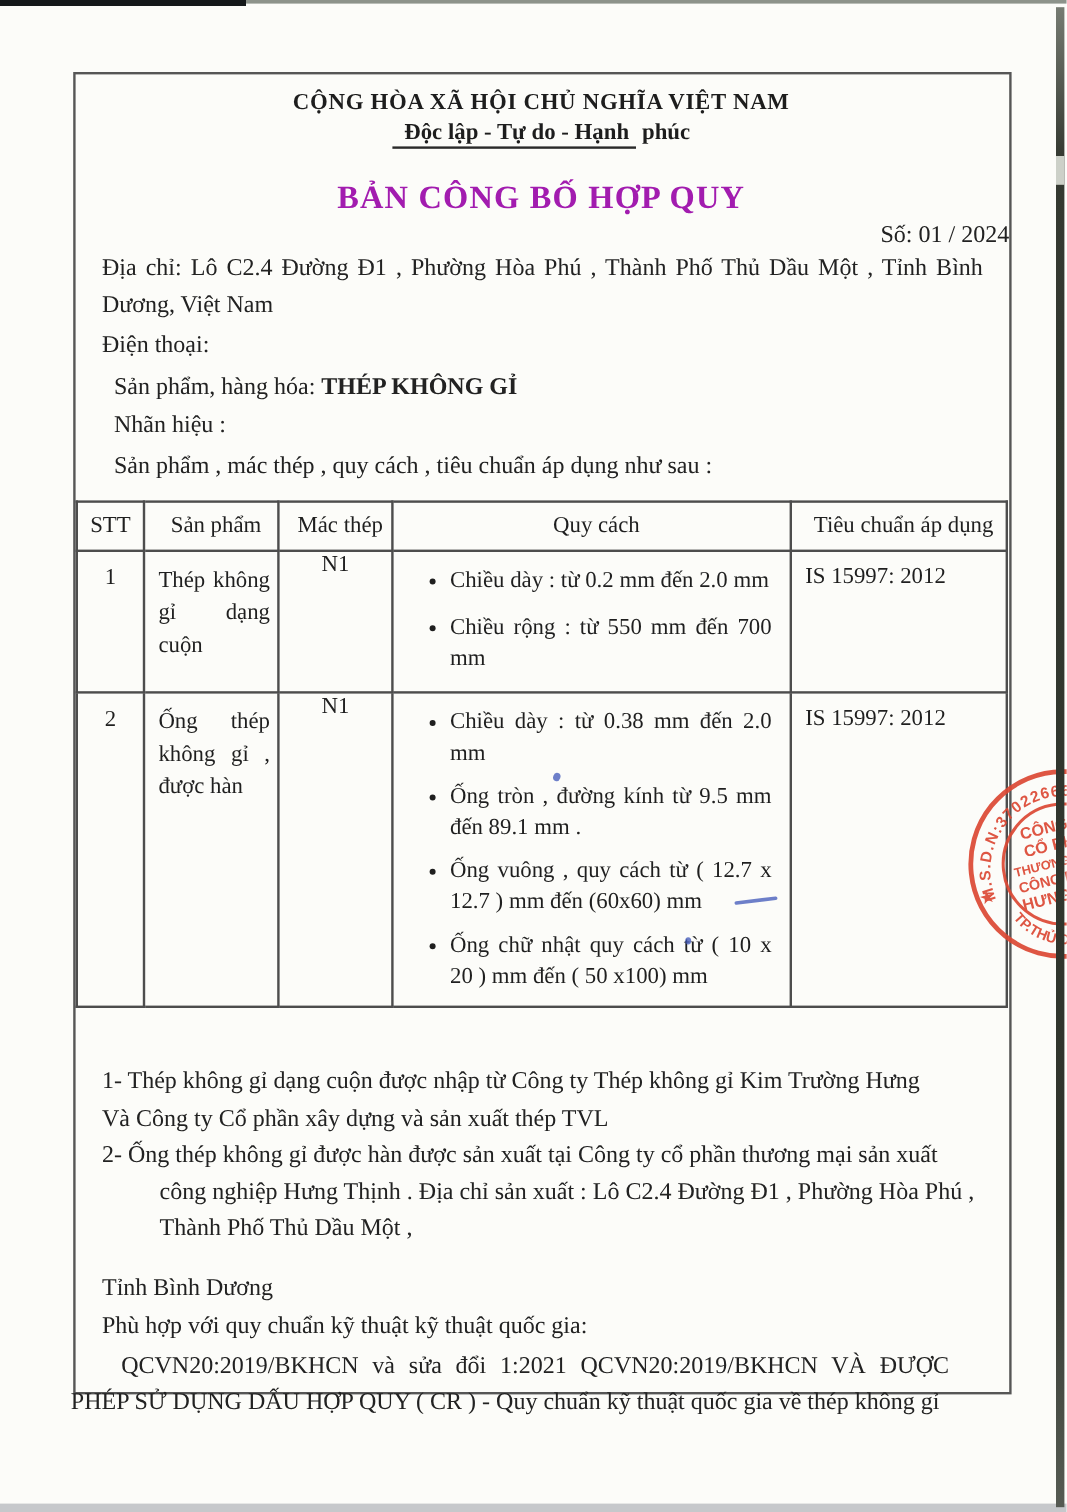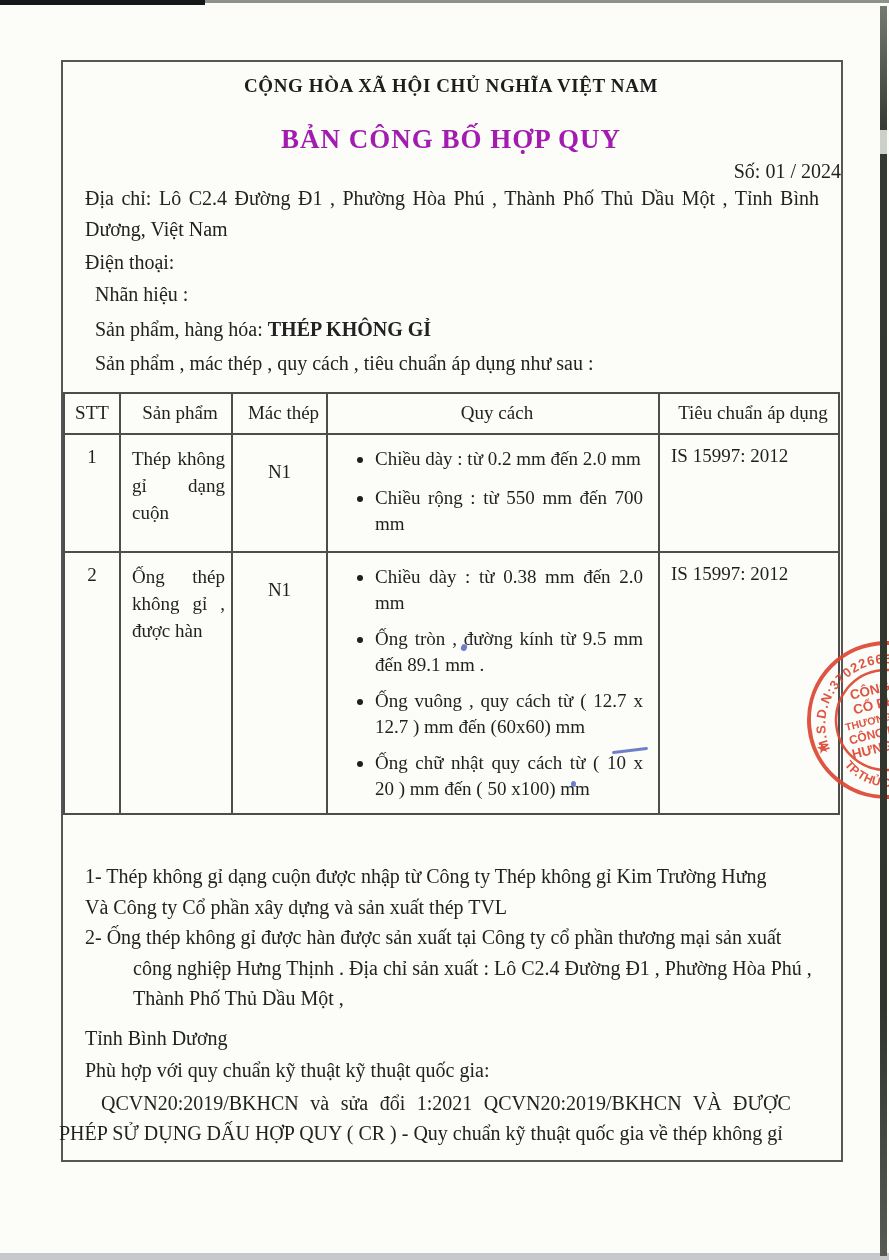--- a/index.html
+++ b/index.html
@@ -38,30 +38,30 @@
   table.spec{border-collapse:collapse;margin:13px 0 0 2px;width:775px;table-layout:fixed;
     font-size:19px;color:#1f1f1f;}
   table.spec col.c1{width:56px;} table.spec col.c2{width:112px;}
   table.spec col.c3{width:95px;} table.spec col.c4{width:332px;}
   table.spec col.c5{width:180px;}
   table.spec th, table.spec td{border:2px solid #4d4d4d;vertical-align:top;font-weight:normal;}
   table.spec th{text-align:center;padding:8px 4px 9px 12px;}
   table.spec th.center, table.spec td.center{text-align:center;padding-left:2px;padding-right:2px;}
   td.stt{padding-top:11px;}
   td.prod-cell{padding:10px 6px 4px 11px;text-align:justify;line-height:27px;}
-  td.grade{padding-top:26px;}
+  td.grade{padding-top:0;}
   td.std{padding:10px 4px 4px 11px;}
   ul.specs{margin:10px 0 0 0;padding:0 14px 0 46px;}
   ul.specs li{margin:0 0 13px 0;text-align:justify;line-height:26px;}
   ul.specs.tight li{margin-bottom:11px;line-height:25.5px;}
   
   .notes{margin-top:46px;}
   .note-line{font-size:20px;line-height:30.5px;margin-left:24px;margin-right:20px;text-align:justify;}
   .note-indent{margin-left:72px;}
-  .province{margin-top:9px;font-family:Liberation Serif, serif;}
+  .province{margin-top:19px;font-family:Liberation Serif, serif;}
   .conformity{margin-top:2px;}
   .qcvn1{margin-left:40px;margin-right:22px;word-spacing:6.5px;margin-top:2px;}
   .qcvn2{margin-left:-2px;margin-right:6px;}
   
   .stamp{position:absolute;left:780px;top:614px;width:212px;height:212px;z-index:20;opacity:.92;}
   .stamp text{font-family:"Liberation Sans", sans-serif;font-weight:bold;}
   
   .pen{position:absolute;background:#3d56b8;opacity:.75;z-index:15;}
   .pen-dash{left:612px;top:749px;width:36px;height:3px;transform:rotate(-7deg);border-radius:2px;}
   .pen-dot1{left:571px;top:781px;width:5px;height:6px;border-radius:50%;}
@@ -76,28 +76,29 @@
   <div class="edge-top-dark"></div>
   <div class="edge-right"></div>
   <div class="edge-right-notch"></div>
   <div class="edge-bottom"></div>
 
   <div class="frame"></div>
 
   <div class="content">
 
     <div class="nat1">CỘNG HÒA XÃ HỘI CHỦ NGHĨA VIỆT NAM</div>
+    <div class="nat2"><span class="ul">Độc lập - Tự do - Hạnh</span> <span>phúc</span></div>
 
     <div class="doc-title">BẢN CÔNG BỐ HỢP QUY</div>
     <div class="doc-no">Số: 01 / 2024</div>
 
     <div class="line addr">Địa chỉ: Lô C2.4 Đường Đ1 , Phường Hòa Phú , Thành Phố Thủ Dầu Một , Tỉnh Bình Dương, Việt Nam</div>
     <div class="line phone">Điện thoại:</div>
+    <div class="line prod"><span>Sản phẩm, hàng hóa:</span> <span class="bold">THÉP KHÔNG GỈ</span></div>
     <div class="line brand">Nhãn hiệu :</div>
-    <div class="line prod"><span>Sản phẩm, hàng hóa:</span> <span class="bold">THÉP KHÔNG GỈ</span></div>
     <div class="line intro">Sản phẩm , mác thép , quy cách , tiêu chuẩn áp dụng như sau :</div>
 
     <table class="spec">
       <colgroup>
           <col class="c1">
           <col class="c2">
           <col class="c3">
           <col class="c4">
           <col class="c5">
         </colgroup>

